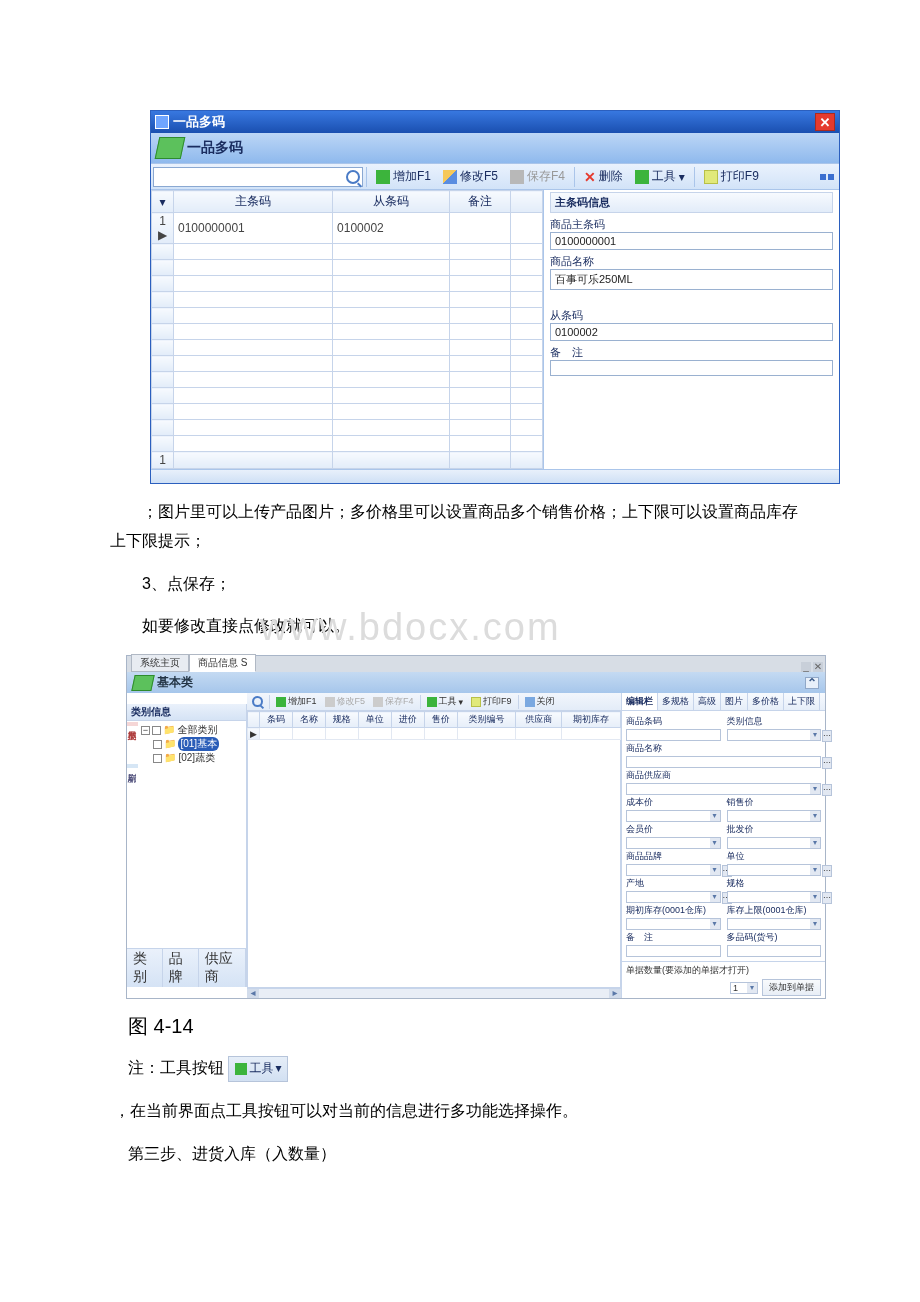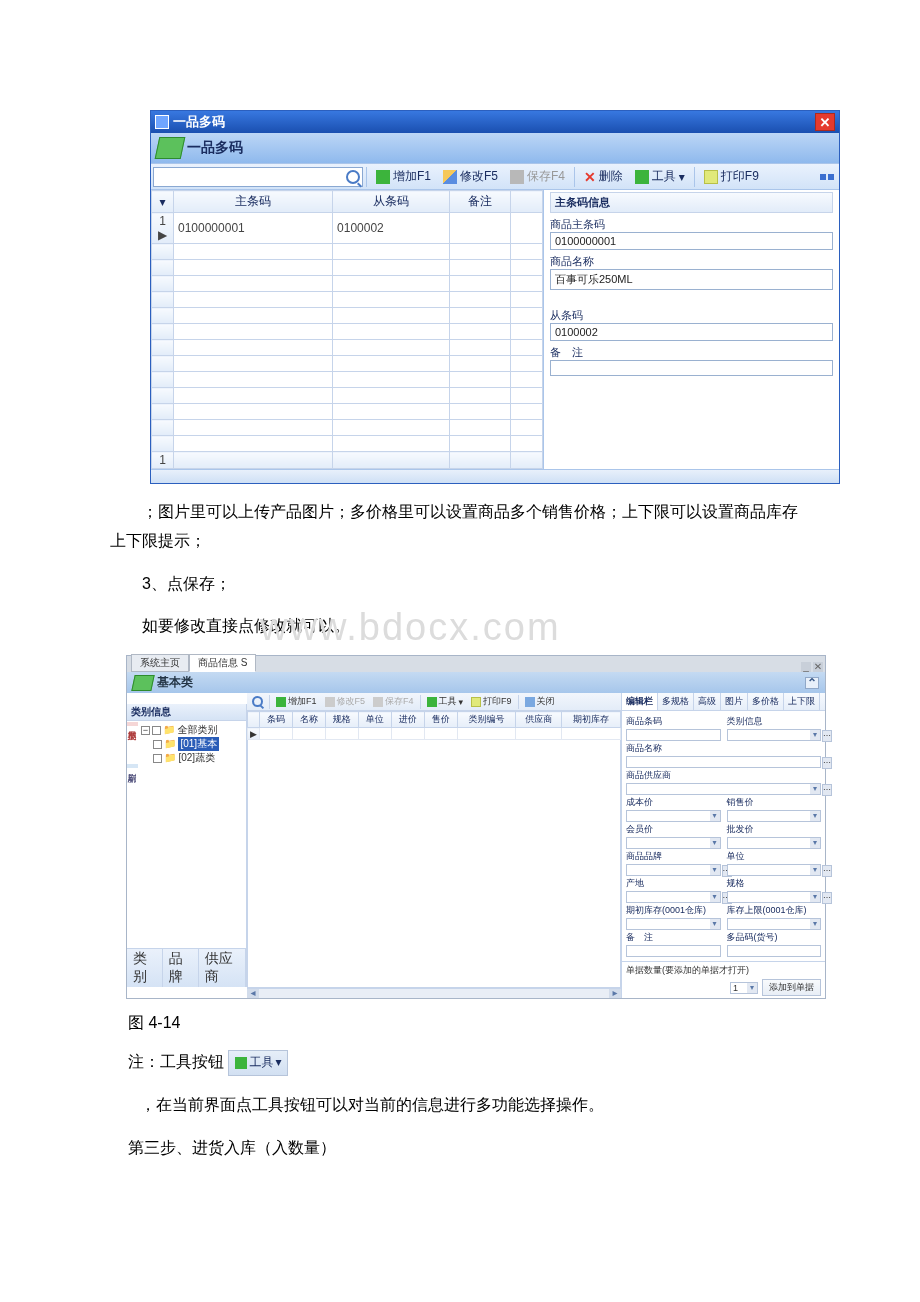--- a/index.html
+++ b/index.html
@@ -136,21 +136,21 @@
   .win2 .sidebar .vtab2{background:#d6e6f5;color:#336;top:60px;}
   .win2 .sidebar .side-head {
     background: linear-gradient(#eaf1fb,#d5e3f5); border-bottom:1px solid #c6d4ea;
     padding:1px 4px; font-weight:bold; color:#1a2d60;
   }
   .win2 .sidebar .tree { padding: 2px 2px 2px 14px; line-height: 1.4; }
   .win2 .sidebar .tree .node { display:flex; align-items:center; gap:2px; }
   .win2 .sidebar .tree .exp { width:9px; height:9px; border:1px solid #888; text-align:center; line-height:7px; font-size:9px;}
   .win2 .sidebar .tree .cb { width:9px; height:9px; border:1px solid #888;}
   .win2 .sidebar .tree .fold { color:#c88b2a;}
-  .win2 .sidebar .tree .sel { background:#2a5db8; color:#fff; padding:0 2px;}
+  .win2 .sidebar .tree .sel { background:#2a5db8; color:#fff; padding:0 2px;border-radius:6px;}
   .win2 .sidebar .bottom-tabs {
     position:absolute; left:0; right:0; bottom:0; display:flex; border-top:1px solid #c6d4ea;
     background: linear-gradient(#eaf1fb,#d5e3f5); font-size:14px;
   }
   .win2 .sidebar .bottom-tabs span { padding:1px 6px; border-right:1px solid #c6d4ea;}
 
   .win2 .center { flex:1; display:flex; flex-direction:column; }
   .win2 .toolbar2 {
     background: linear-gradient(#f2f6fc,#e3ecf8); border-bottom:1px solid #c6d4ea;
     display:flex; align-items:center; padding:1px; font-size:9px;
@@ -193,21 +193,21 @@
   .win2 .rightp .form label { color:#1a2d60; margin-bottom:1px; }
   .win2 .rightp .form .inp { background:#fff; border:1px solid #b6c4da; height:12px; position:relative;}
   .win2 .rightp .form .inp .dd { position:absolute; right:0; top:0; bottom:0; width:10px; background:#e2e8f2; text-align:center; line-height:10px; font-size:8px; color:#5a78a8;}
   .win2 .rightp .form .inp .more { position:absolute; right:-12px; top:0; width:10px; height:12px; background:#e2e8f2; border:1px solid #b6c4da; text-align:center; line-height:10px; font-size:8px;}
   .win2 .rightp .below { margin-top:auto; padding:2px 4px; border-top:1px solid #c6d4ea;}
   .win2 .rightp .below .rowb { display:flex; align-items:center; justify-content:space-between; }
   .win2 .rightp .below .sel { border:1px solid #b6c4da; height:12px; width:28px; display:flex; }
   .win2 .rightp .below .sel .dd{ margin-left:auto;width:10px;background:#e2e8f2;text-align:center;line-height:10px;font-size:8px;color:#5a78a8;}
   .win2 .rightp .below .abtn { border:1px solid #b6c4da; padding:1px 6px; background:linear-gradient(#f8fafc,#e8eef6); }
 
-  .fig-cap { font-size: 16px; margin: 14px 0 14px 18px; }
+  .fig-cap { font-size: 20px; margin: 14px 0 14px 18px; }
   .tool-inline {
     background: linear-gradient(#e6eef8,#d2e0f2); border:1px solid #b6c4da;
     display:inline-flex; align-items:center; padding:1px 6px; font-size:12px; color:#1a2d60; gap:2px;
     vertical-align: middle;
   }
   .tool-inline .i{width:12px;height:12px;background:#3cb43c;}
 
   .watermark {
     position: absolute; left: 260px; top: 606px; font-size: 38px;
     color: #dcdcdc; letter-spacing: 2px; pointer-events: none; font-family: Arial, sans-serif;
@@ -652,18 +652,18 @@
 
   <p class="fig-cap">图 4-14</p>
   <p class="doc-p" style="margin-left:18px">
     <span>注：工具按钮 </span>
     <span class="tool-inline">
         <span class="i"></span>
         <span>工具</span>
         <span>▾</span>
       </span>
   </p>
-  <p class="doc-p" style="margin-left:30px">，在当前界面点工具按钮可以对当前的信息进行多功能选择操作。</p>
+  <p class="doc-p" style="margin-left:4px">，在当前界面点工具按钮可以对当前的信息进行多功能选择操作。</p>
   <p class="doc-p" style="margin-left:18px">第三步、进货入库（入数量）</p>
 
 </div>
 
 <div class="watermark">www.bdocx.com</div>
 
 </body></html>

